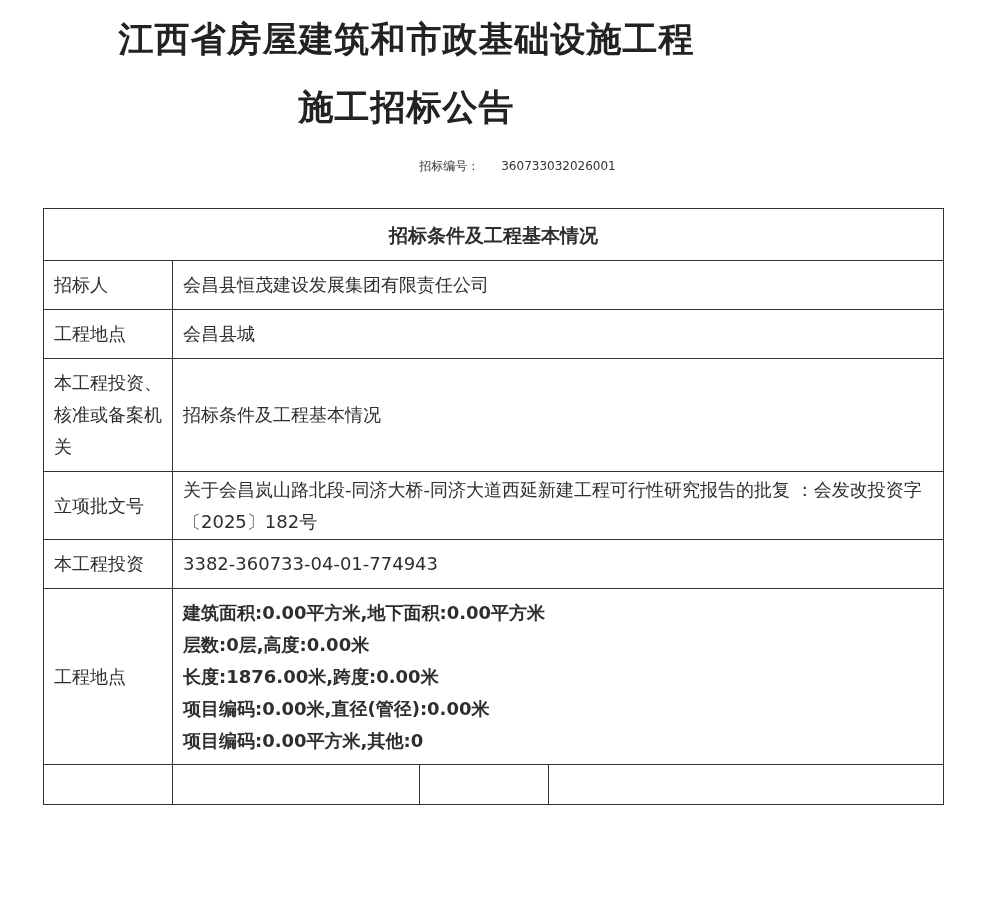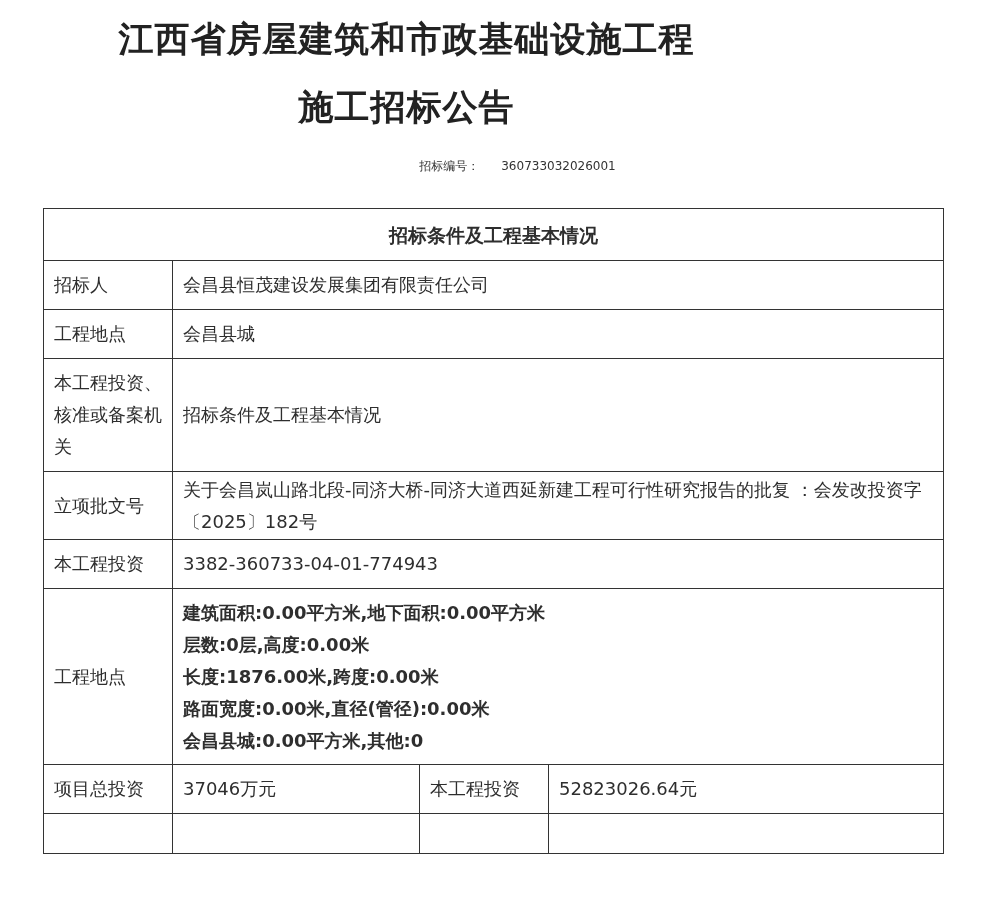--- a/index.html
+++ b/index.html
@@ -72,29 +72,23 @@
   <tr style="height:49px">
     <td class="lbl">本工程投资</td>
     <td colspan="3">3382-360733-04-01-774943</td>
   </tr>
   <tr style="height:176px">
     <td class="lbl">工程地点</td>
     <td colspan="3">
       <span class="scale-line">建筑面积:0.00平方米,地下面积:0.00平方米</span>
       <span class="scale-line">层数:0层,高度:0.00米</span>
       <span class="scale-line">长度:1876.00米,跨度:0.00米</span>
-      <span class="scale-line">路面宽度:0.00米,直径(管径):0.00米</span>
-      <span class="scale-line">会昌县城:0.00平方米,其他:0</span>
+      <span class="scale-line">项目编码:0.00米,直径(管径):0.00米</span>
+      <span class="scale-line">项目编码:0.00平方米,其他:0</span>
     </td>
-  </tr>
-  <tr style="height:49px">
-    <td class="lbl">项目总投资</td>
-    <td>37046万元</td>
-    <td class="lbl">本工程投资</td>
-    <td>52823026.64元</td>
   </tr>
   <tr style="height:40px">
     <td></td>
     <td></td>
     <td></td>
     <td></td>
   </tr>
 </tbody>
   </table>
 

